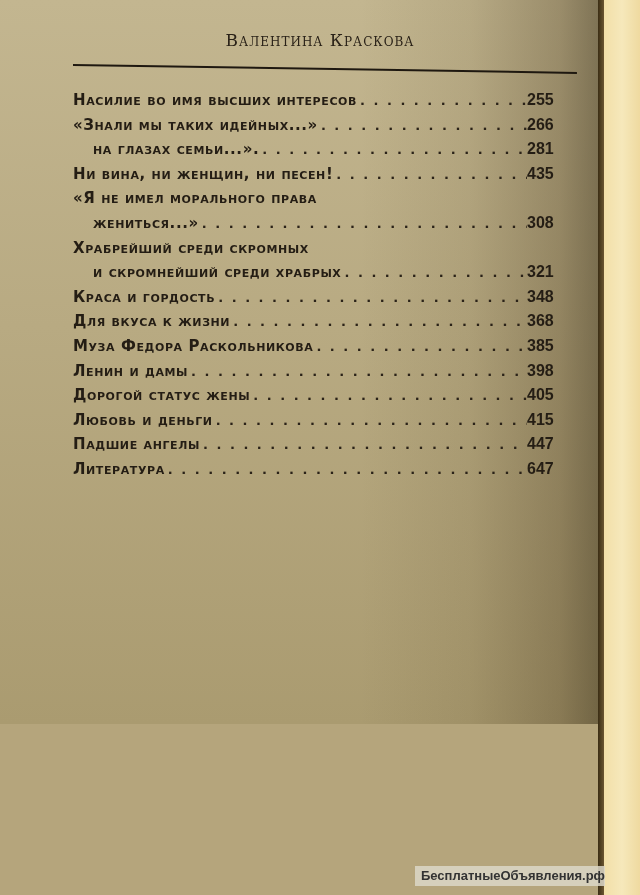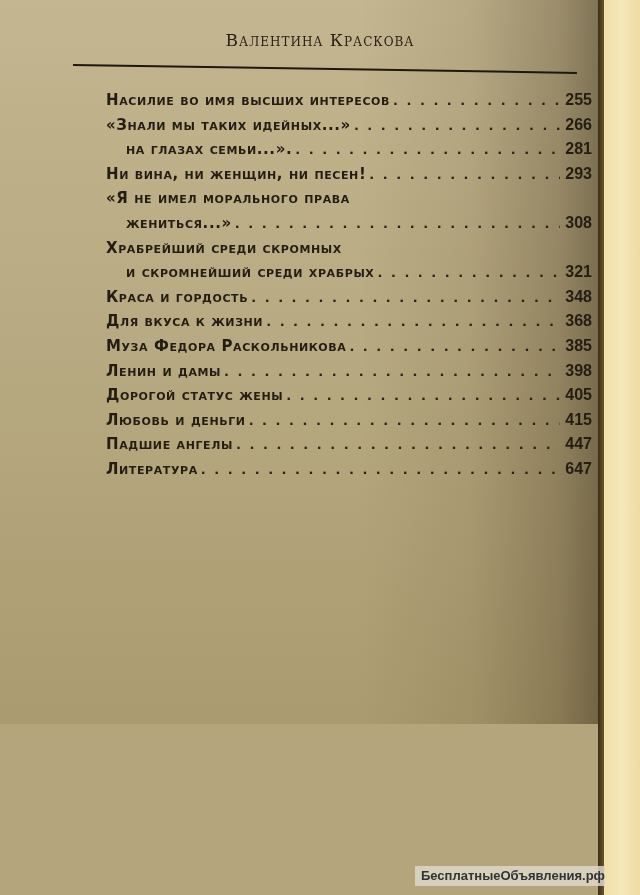--- a/index.html
+++ b/index.html
@@ -32,21 +32,20 @@
     .rule {
       position: absolute; left: 73px; top: 64px; width: 504px; height: 2px;
       background: #1e1810;
       transform: rotate(0.9deg); transform-origin: left center;
     }
     .toc {
       position: absolute; left: 73px; top: 88px; width: 486px;
       font-family: "DejaVu Sans", sans-serif;
       font-weight: bold;
       color: #241d14;
-      margin-left: 33px;
     }
     .toc-line {
       height: 24.6px; line-height: 24.6px;
       display: flex; align-items: baseline;
       white-space: nowrap;
     }
     .toc-title {
       font-variant: small-caps;
       font-size: 15px;
       letter-spacing: 0.6px;
@@ -58,21 +57,21 @@
       color: #2a2218;
       padding: 0 3px;
     }
     .toc-leader::before {
       content: ". . . . . . . . . . . . . . . . . . . . . . . . . . . . . . . . . . . . . . . .";
       letter-spacing: 2px;
     }
     .toc-page {
       font-family: "Liberation Sans", sans-serif;
       font-size: 16px; font-weight: bold;
-      min-width: 32px; text-align: right;
+      min-width: 32px; 
     }
     .watermark {
       position: absolute; left: 415px; top: 866px; width: 190px; height: 20px;
       background: rgba(220,215,200,0.85);
       font-family: "Liberation Sans", sans-serif; font-weight: bold;
       font-size: 13px; line-height: 20px;
       color: #333; text-align: right;
     }
   </style>
 </head>
@@ -94,21 +93,21 @@
       <span class="toc-page">266</span>
     </div>
     <div class="toc-line indent">
       <span class="toc-title">на глазах семьи...».</span>
       <span class="toc-leader"></span>
       <span class="toc-page">281</span>
     </div>
     <div class="toc-line">
       <span class="toc-title">Ни вина, ни женщин, ни песен!</span>
       <span class="toc-leader"></span>
-      <span class="toc-page">293</span>
+      <span class="toc-page">435</span>
     </div>
     <div class="toc-line">
       <span class="toc-title">«Я не имел морального права</span>
     </div>
     <div class="toc-line indent">
       <span class="toc-title">жениться...»</span>
       <span class="toc-leader"></span>
       <span class="toc-page">308</span>
     </div>
     <div class="toc-line">

